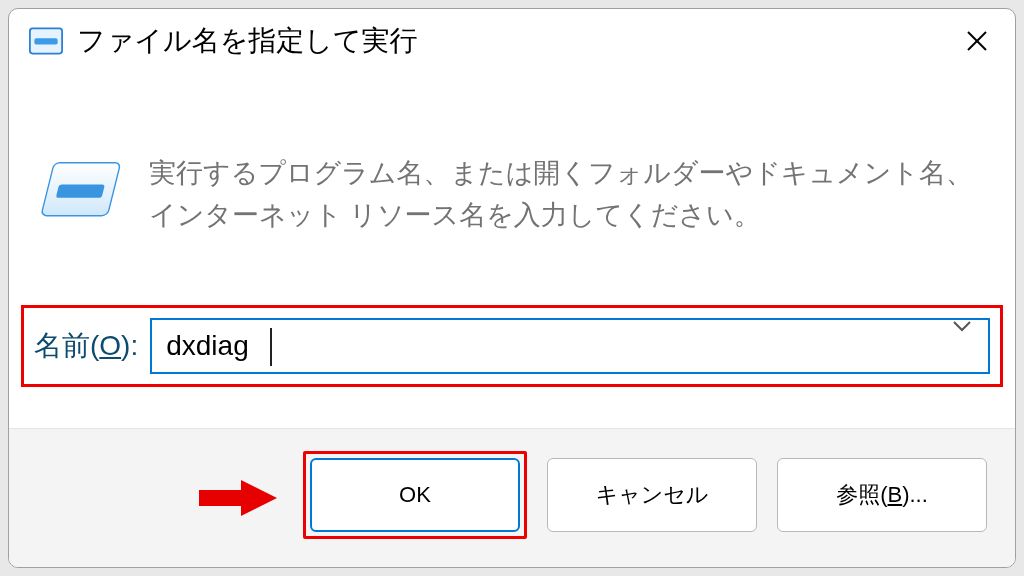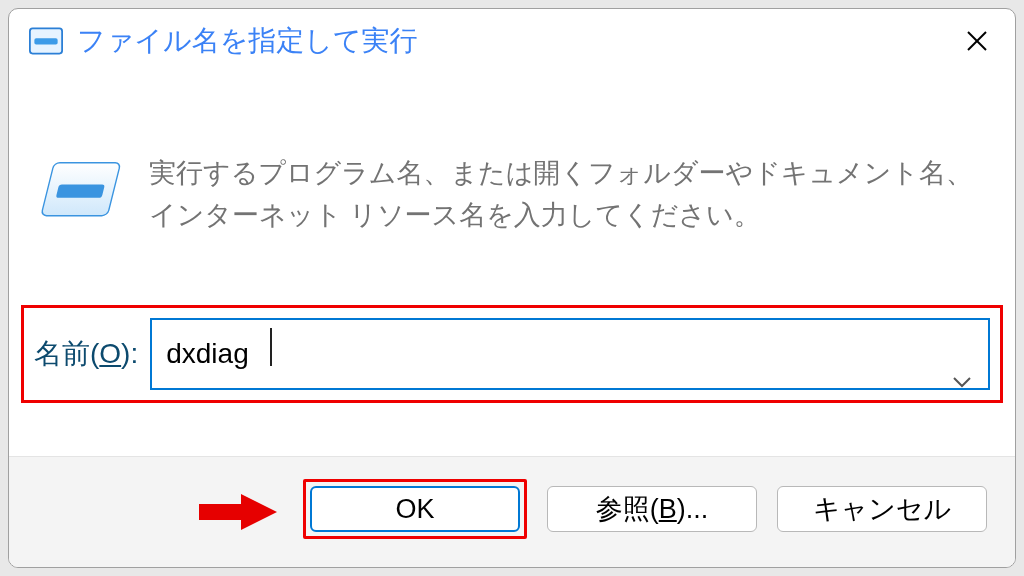--- a/index.html
+++ b/index.html
@@ -27,21 +27,21 @@
       align-items: center;
       padding: 10px 16px 10px 20px;
       gap: 14px;
     }
     .title-icon-small {
       width: 34px;
       height: 28px;
     }
     .title-text {
       font-size: 28px;
-      color: #3b82f6;
+      color: #000000;
       flex: 1;
     }
     .close-btn {
       font-size: 28px;
       width: 44px;
       height: 44px;
       display: flex;
       align-items: center;
       justify-content: center;
       cursor: pointer;
@@ -74,25 +74,25 @@
     }
     .label {
       font-size: 28px;
       color: #0c4a6e;
       white-space: nowrap;
     }
     .label .accel { text-decoration: underline; }
     .combo {
       flex: 1;
       position: relative;
-      height: 72px;
+      height: 56px;
       border: 2px solid #0078d4;
       background: #fff;
       display: flex;
-      align-items: flex-end;
+      align-items: flex-start;
     }
     .combo-input {
       flex: 1;
       height: 100%;
       border: none;
       outline: none;
       font-size: 28px;
       padding: 0 14px;
       font-family: "Segoe UI", sans-serif;
       color: #000;
@@ -128,25 +128,25 @@
       position: relative;
     }
     .arrow-annot {
       position: absolute;
       left: 190px;
       top: 50%;
       transform: translateY(-50%);
     }
     .btn {
       min-width: 210px;
-      height: 46px;
+      height: 74px;
       border: 1px solid #b8b8b8;
       background: #ffffff;
       border-radius: 6px;
-      font-size: 27px;
+      font-size: 22px;
       color: #000;
       display: flex;
       align-items: center;
       justify-content: center;
       cursor: pointer;
       font-family: inherit;
     }
     .btn .accel { text-decoration: underline; }
     .btn-ok-wrap {
       border: 3px solid #ef0000;
@@ -208,20 +208,20 @@
     </div>
   </div>
 
   <div class="footer">
     <svg class="arrow-annot" width="78" height="40" viewBox="0 0 78 40">
       <polygon points="0,12 42,12 42,2 78,20 42,38 42,28 0,28" fill="#e60000"></polygon>
     </svg>
     <div class="btn-ok-wrap">
       <button class="btn btn-ok">OK</button>
     </div>
+    <button class="btn">キャンセル</button>
     <button class="btn">
       <span>参照(</span>
         <span class="accel">B</span>
         <span>)...</span>
     </button>
-    <button class="btn">キャンセル</button>
   </div>
 </div>
 
 </body></html>

